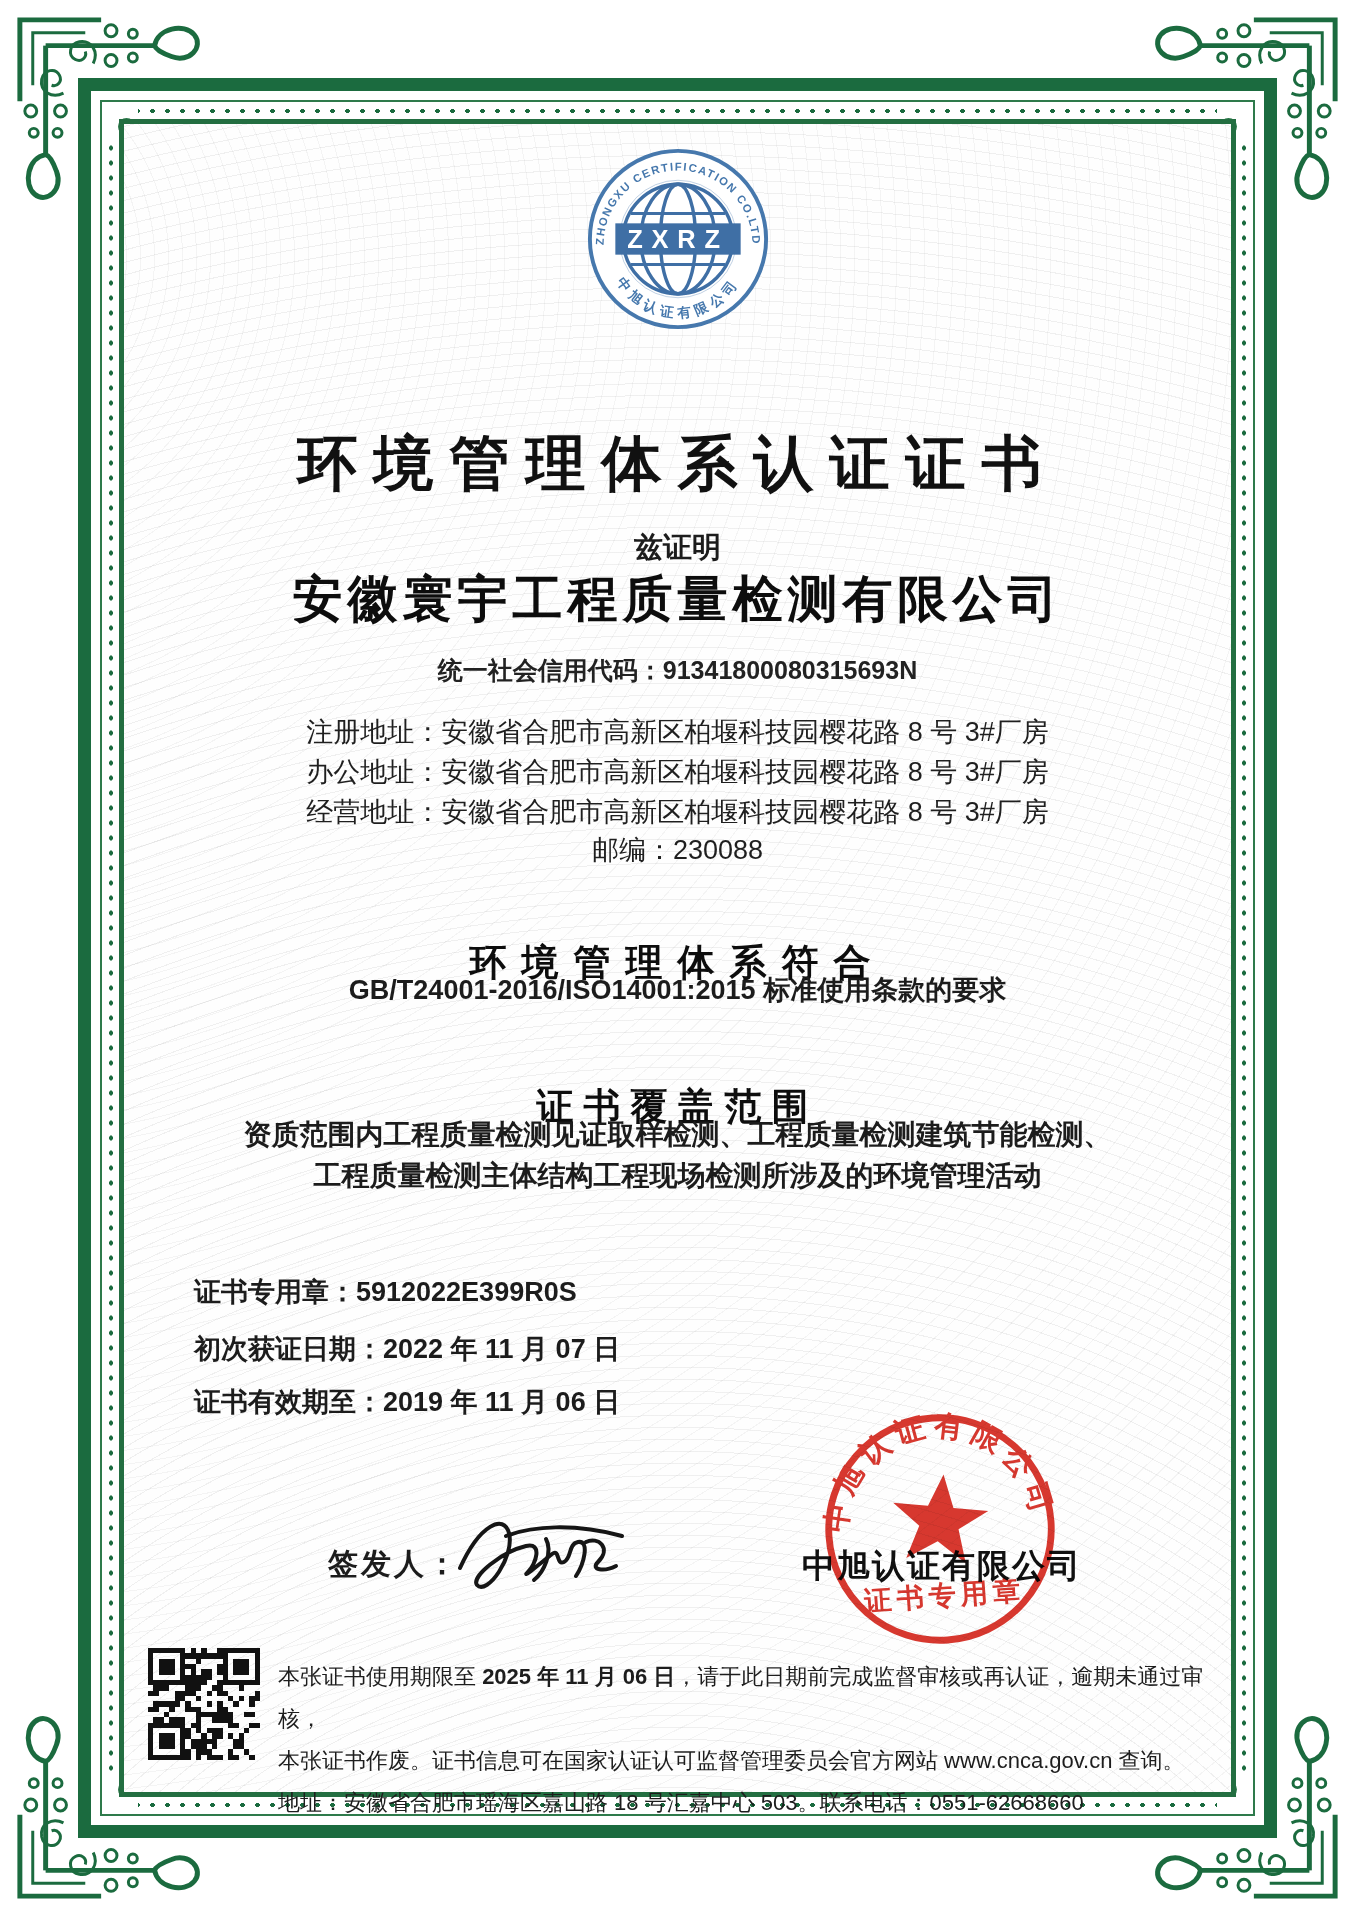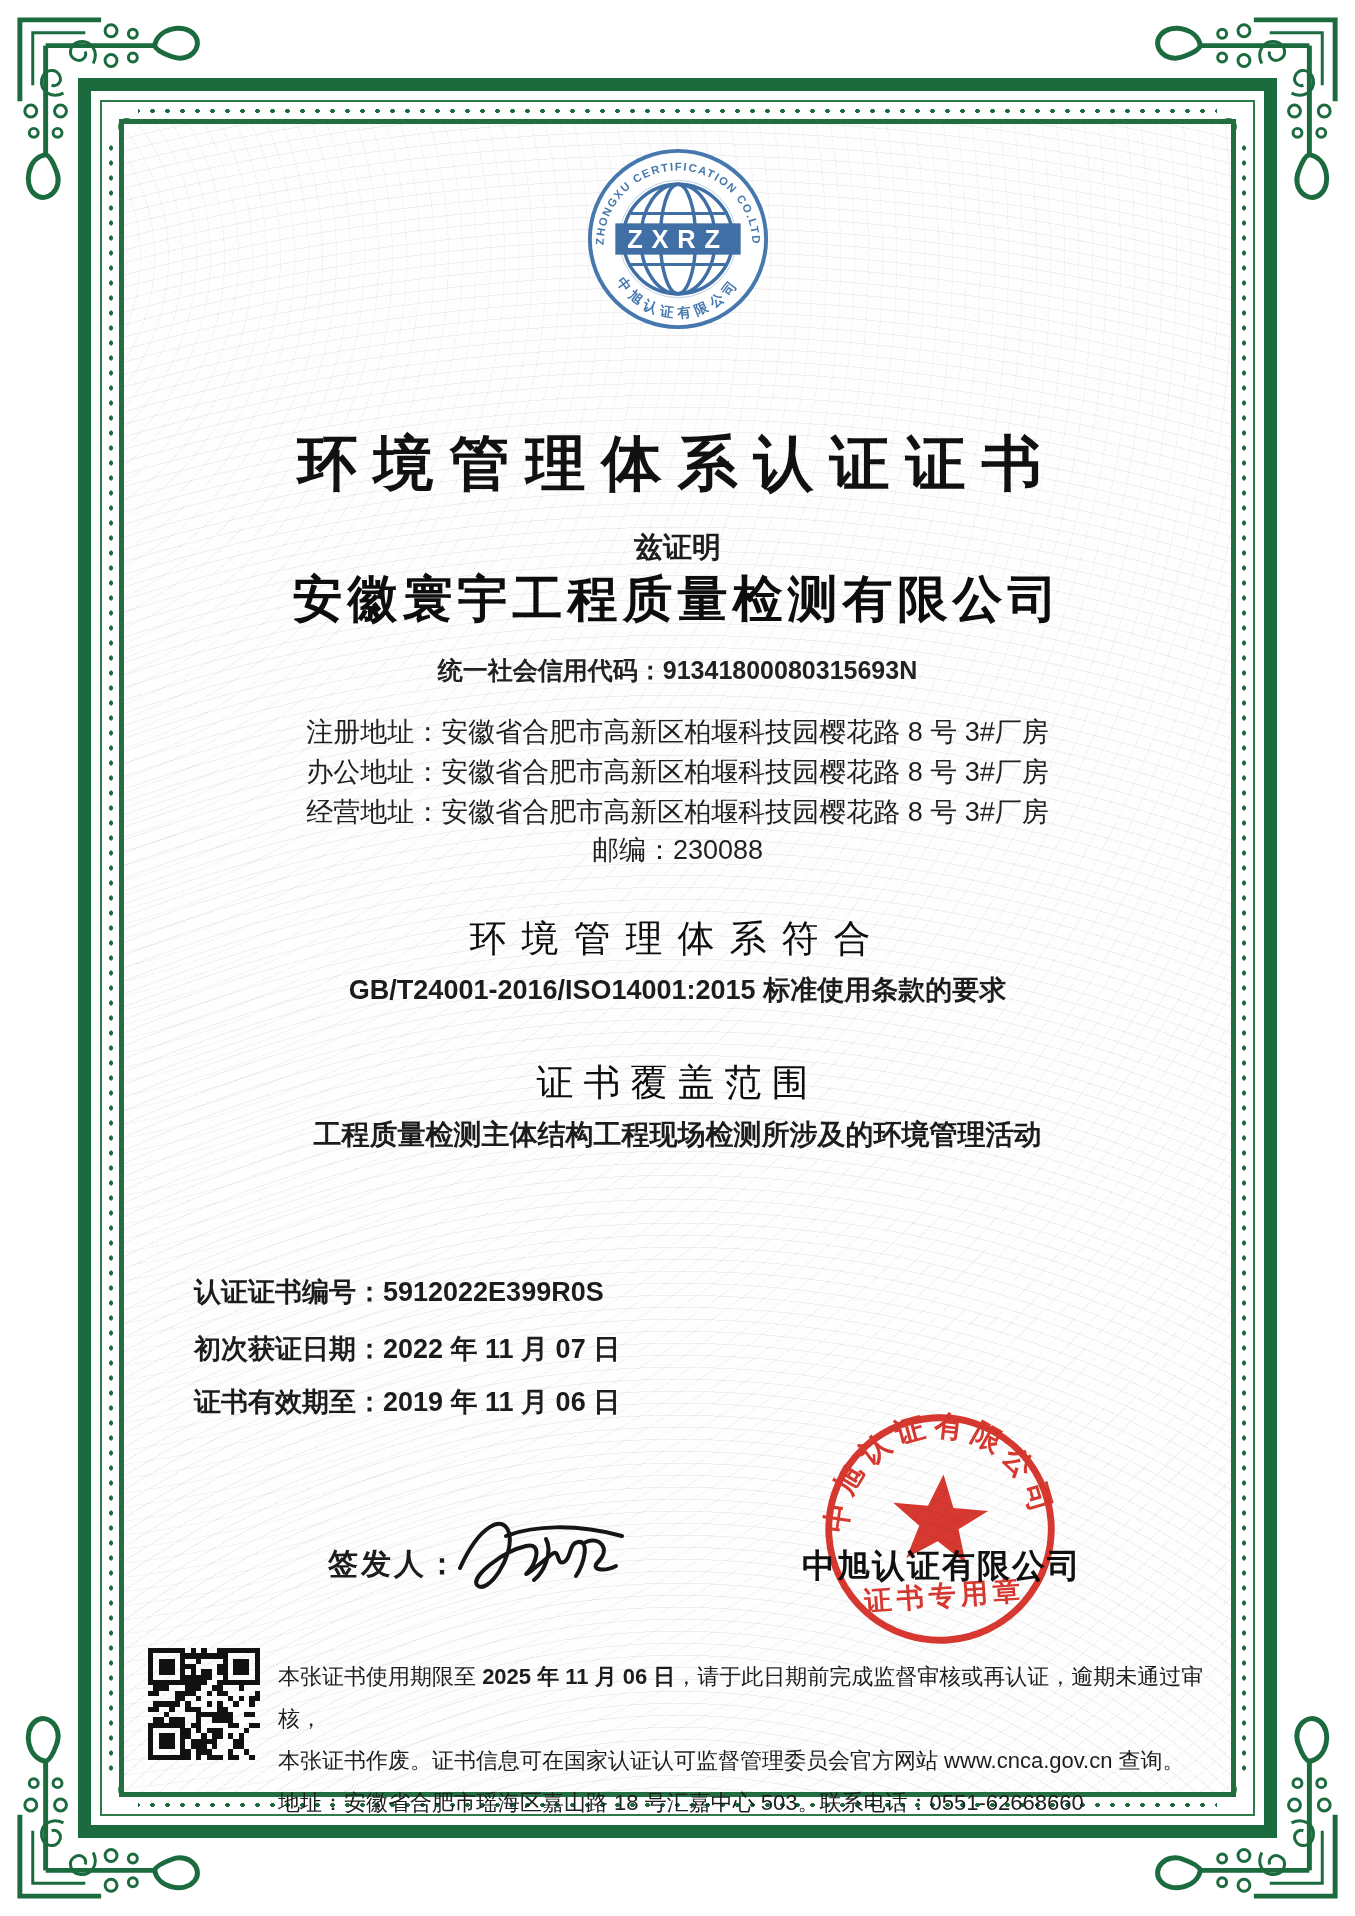--- a/index.html
+++ b/index.html
@@ -24,21 +24,21 @@
   .c-tl{left:6px;top:6px;} .c-tr{right:6px;top:6px;transform:scaleX(-1);}
   .c-br{right:6px;bottom:6px;transform:scale(-1,-1);} .c-bl{left:6px;bottom:6px;transform:scaleY(-1);}
   
   .abs{position:absolute;}
   .ctr{left:50%;transform:translateX(-50%);white-space:nowrap;}
   .title{font-size:60px;font-weight:900;letter-spacing:16px;color:#111;}
   .certify{font-size:29px;font-weight:700;}
   .company{font-size:50px;font-weight:800;letter-spacing:5px;color:#0d0d0d;}
   .code{font-size:25px;font-weight:600;color:#222;text-align:center;}
   .addr{font-size:27px;line-height:40px;text-align:center;font-weight:400;color:#1f1f1f;}
-  .sec-h{font-size:37px;font-weight:400;letter-spacing:15px;color:#0d0d0d;}
+  .sec-h{font-size:37px;font-weight:700;letter-spacing:15px;color:#0d0d0d;margin-top:24px;}
   .gbt{font-size:27px;font-weight:700;}
   .scope{font-size:28px;line-height:41px;text-align:center;font-weight:600;}
   .detail{font-size:27px;font-weight:600;white-space:nowrap;}
   .signer{font-size:30px;font-weight:600;letter-spacing:3px;}
   .print-name{font-size:33px;font-weight:600;letter-spacing:2px;color:#101010;}
   .footer{font-size:22px;line-height:42px;font-weight:500;color:#1d1d1d;width:935px;}
   .footer b{font-weight:800;}
   .stamp-wrap{mix-blend-mode:multiply;opacity:.93;}
 </style>
 </head>
@@ -128,24 +128,25 @@
       <div>办公地址：安徽省合肥市高新区柏堰科技园樱花路 8 号 3#厂房</div>
       <div>经营地址：安徽省合肥市高新区柏堰科技园樱花路 8 号 3#厂房</div>
     </div>
     <div class="abs ctr addr" style="top:706px">邮编：230088</div>
 
     <div class="abs ctr sec-h" style="top:790px">环境管理体系符合</div>
     <div class="abs ctr gbt" style="top:848px">GB/T24001-2016/ISO14001:2015 标准使用条款的要求</div>
 
     <div class="abs ctr sec-h" style="top:934px;letter-spacing:10px">证书覆盖范围</div>
     <div class="abs ctr scope" style="top:990px">
+      <div>资质范围内工程质量检测见证取样检测、工程质量检测建筑节能检测、</div>
       <div>工程质量检测主体结构工程现场检测所涉及的环境管理活动</div>
     </div>
 
-    <div class="abs detail" style="left:70px;top:1150px">认证证书编号：5912022E399R0S</div>
+    <div class="abs detail" style="left:70px;top:1150px">证书专用章：5912022E399R0S</div>
     <div class="abs detail" style="left:70px;top:1207px">初次获证日期：2022 年 11 月 07 日</div>
     <div class="abs detail" style="left:70px;top:1260px">证书有效期至：2019 年 11 月 06 日</div>
 
     <div class="abs signer" style="left:204px;top:1420px">签发人：</div>
     <svg class="abs" style="left:322px;top:1382px" width="190" height="100" viewBox="0 0 190 100">
       <g fill="none" stroke="#161616" stroke-width="4" stroke-linecap="round">
         <path d="M14,62 C34,18 58,8 63,27 C69,50 41,90 31,79 C25,71 55,46 80,40 C97,36 90,58 82,66 C74,74 95,57 106,48 C114,42 110,60 118,56 C126,52 122,38 132,36 C144,34 138,58 130,70"></path>
         <path d="M60,30 C86,20 128,17 176,30"></path>
         <path d="M100,33 C107,46 98,66 88,74"></path>
         <path d="M140,36 C152,30 166,42 152,56 C144,64 158,66 170,60"></path>

